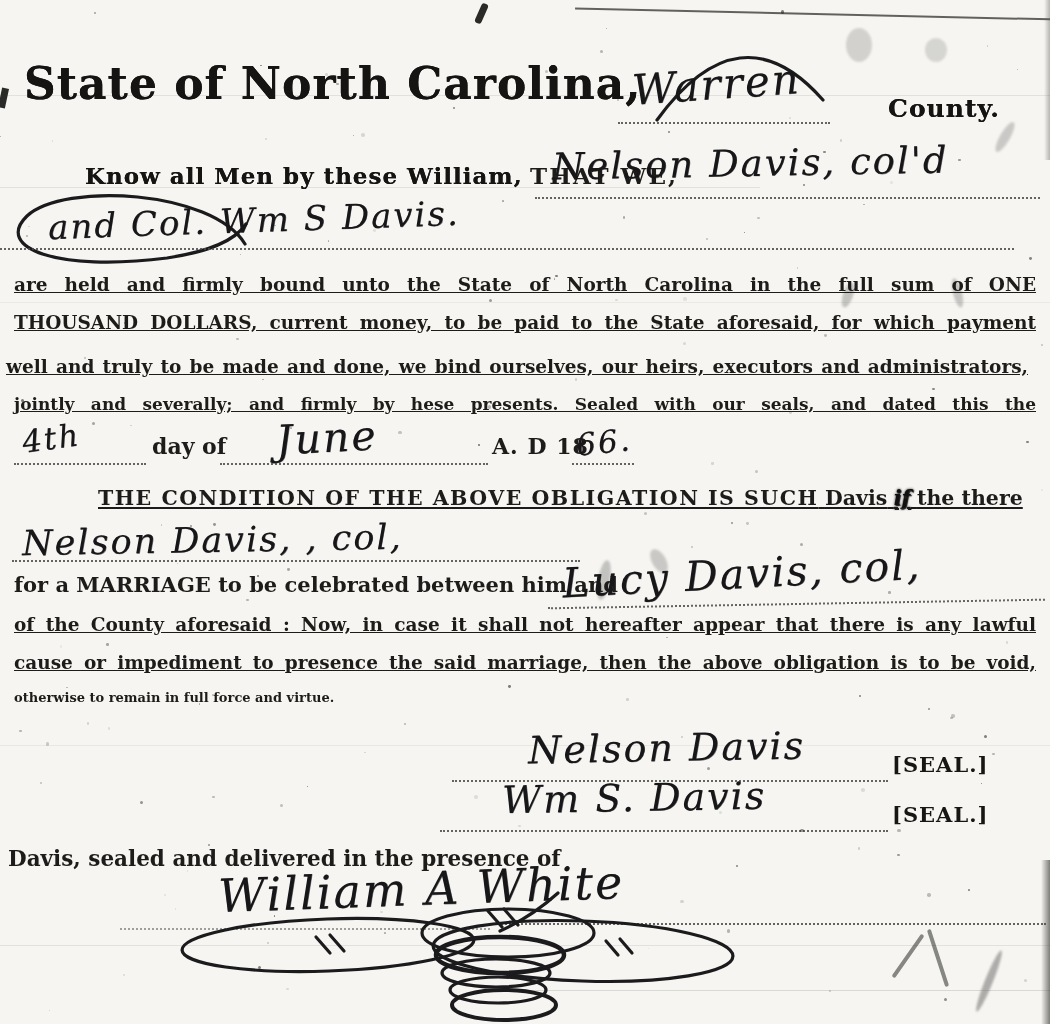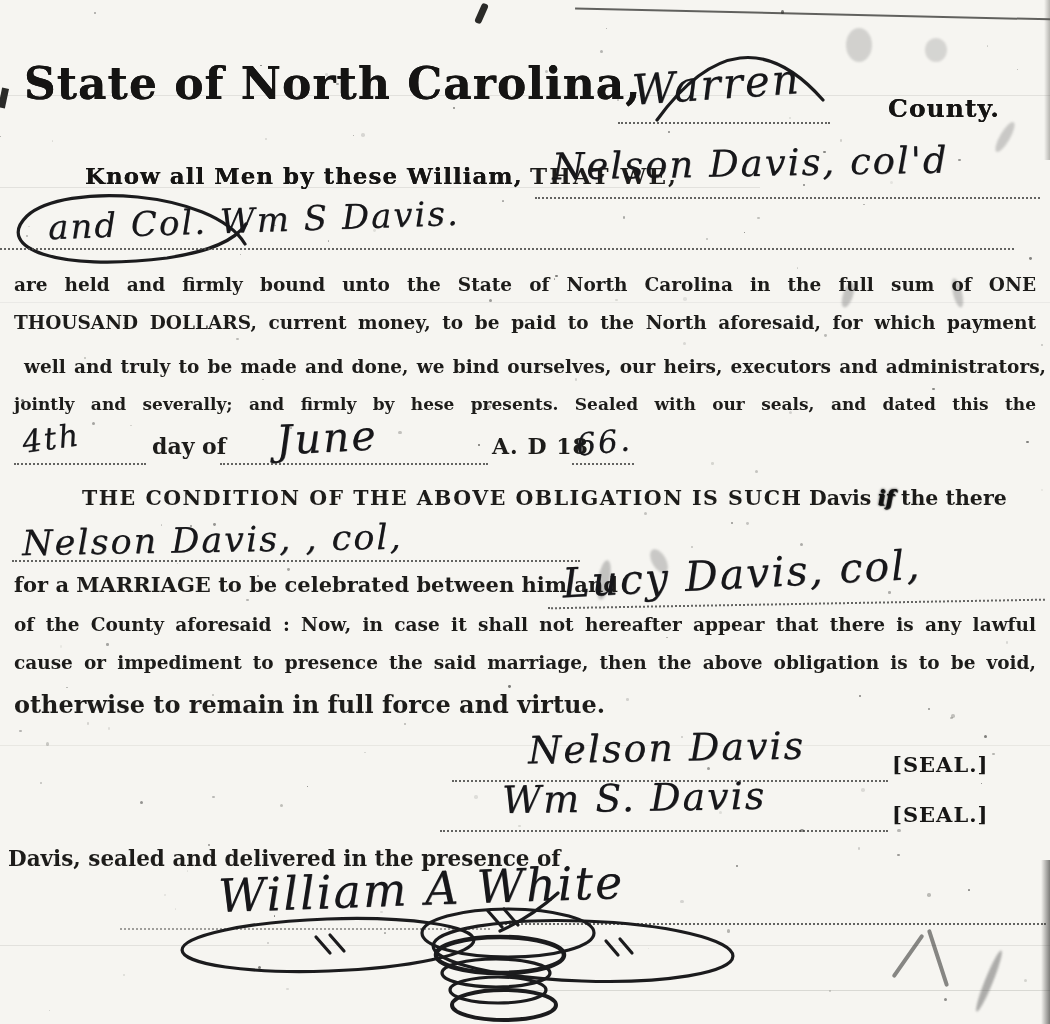--- a/index.html
+++ b/index.html
@@ -12,21 +12,21 @@
   .abs { position:absolute; }
   .printed { font-weight:bold; color:#1d1c1a; }
   .blackletter { font-weight:bold; letter-spacing:1px; color:#151413;
     text-shadow:0 0 0.5px #151413; }
   .hand {
     font-style:italic; font-weight:normal; color:#17171a;
     letter-spacing:2px; white-space:nowrap;
     text-shadow:0.4px 0.3px 0.4px rgba(20,20,25,.55);
   }
   .dotted { border-bottom:2px dotted #4a4a48; height:0; opacity:.85; }
-  .justify { text-align:justify; text-align-last:justify; }
+  .justify { text-align:justify; text-align-last:justify;text-decoration:underline; }
   .seal { font-weight:bold; letter-spacing:1px; color:#171615; }
   .blot { font-weight:900; font-style:italic; color:#111;
     text-shadow:0 0 2.5px #111, 1px 1px 1px #222; }
   .scanline { position:absolute; height:1px; background:#6a6a66; opacity:.14; }
   .smudge { position:absolute; background:#777; border-radius:50%; filter:blur(1px); }
   .mark { position:absolute; background:#2a2a28; }
   svg { position:absolute; overflow:visible; }
   .flourish-stroke { fill:none; stroke:#1b1b1d; stroke-width:3.2; stroke-linecap:round; }
 </style>
 </head>
@@ -72,47 +72,47 @@
   <div class="abs hand" style="left:552px;top:142px;font-size:37px;transform:rotate(-1deg);">Nelson Davis, col'd</div>
   <div class="abs dotted" style="left:535px;top:197px;width:505px;"></div>
 
   <svg style="left:2px;top:196px;" width="255" height="78">
     <path class="flourish-stroke" d="M 243 48 C 210 -6 62 -14 25 20 C -8 52 55 76 165 62 C 205 56 232 46 244 28"></path>
   </svg>
   <div class="abs hand" style="left:48px;top:200px;font-size:34px;transform:rotate(-2deg);">and Col. Wm S Davis.</div>
   <div class="abs dotted" style="left:0;top:248px;width:1014px;"></div>
 
   <div class="abs printed justify" style="left:14px;top:274px;width:1022px;font-size:18.5px;">are held and firmly bound unto the State of North Carolina in the full sum of ONE</div>
-  <div class="abs printed justify" style="left:14px;top:312px;width:1022px;font-size:18.5px;">THOUSAND DOLLARS, current money, to be paid to the North aforesaid, for which payment</div>
-  <div class="abs printed justify" style="left:24px;top:356px;width:1022px;font-size:18.5px;">well and truly to be made and done, we bind ourselves, our heirs, executors and administrators,</div>
+  <div class="abs printed justify" style="left:14px;top:312px;width:1022px;font-size:18.5px;">THOUSAND DOLLARS, current money, to be paid to the State aforesaid, for which payment</div>
+  <div class="abs printed justify" style="left:6px;top:356px;width:1022px;font-size:18.5px;">well and truly to be made and done, we bind ourselves, our heirs, executors and administrators,</div>
   <div class="abs printed justify" style="left:14px;top:394px;width:1022px;font-size:17px;">jointly and severally; and firmly by hese presents.   Sealed with our seals, and dated this the</div>
 
   <div class="abs hand" style="left:22px;top:420px;font-size:31px;transform:rotate(-8deg);">4th</div>
   <div class="abs dotted" style="left:14px;top:463px;width:132px;"></div>
   <div class="abs printed" style="left:152px;top:433px;font-size:22px;">day of</div>
   <div class="abs hand" style="left:276px;top:414px;font-size:41px;transform:rotate(-3deg);">June</div>
   <div class="abs dotted" style="left:220px;top:463px;width:268px;"></div>
   <div class="abs printed" style="left:492px;top:433px;font-size:22px;letter-spacing:1px;">A. D 18</div>
   <div class="abs hand" style="left:576px;top:424px;font-size:31px;transform:rotate(-6deg);">66.</div>
   <div class="abs dotted" style="left:572px;top:463px;width:62px;"></div>
 
   <div class="abs justify" style="left:82px;top:486px;width:896px;font-size:20.5px;white-space:nowrap;">
-    <span class="printed" style="letter-spacing:1.5px;">THE CONDITION OF THE ABOVE OBLIGATION IS SUCH</span>
+    <span class="printed" style="letter-spacing:1.5px;margin-left:16px;">THE CONDITION OF THE ABOVE OBLIGATION IS SUCH</span>
     <span class="printed">Davis</span>
     <span class="blot">if</span>
     <span class="printed">the there</span>
   </div>
   <div class="abs hand" style="left:22px;top:520px;font-size:35px;transform:rotate(-1deg);">Nelson Davis, , col,</div>
   <div class="abs dotted" style="left:12px;top:560px;width:568px;"></div>
   <div class="abs printed" style="left:14px;top:572px;font-size:21px;">for a MARRIAGE to be celebrated between him and</div>
   <div class="abs hand" style="left:562px;top:550px;font-size:41px;transform:rotate(-3deg);">Lucy Davis, col,</div>
   <div class="abs dotted" style="left:548px;top:603px;width:497px;transform:rotate(-1deg);"></div>
   <div class="abs printed justify" style="left:14px;top:614px;width:1022px;font-size:18.5px;">of the County aforesaid :   Now, in case it shall not hereafter appear that there is any lawful</div>
   <div class="abs printed justify" style="left:14px;top:652px;width:1022px;font-size:18.5px;">cause or impediment to presence the said marriage, then the above obligation is to be void,</div>
-  <div class="abs printed" style="left:14px;top:690px;width:1022px;font-size:24px;">otherwise to remain in full force and virtue.</div>
+  <div class="abs printed" style="left:14px;top:690px;width:1022px;font-size:13px;">otherwise to remain in full force and virtue.</div>
 
   <div class="abs hand" style="left:528px;top:726px;font-size:38px;transform:rotate(-1deg);">Nelson Davis</div>
   <div class="abs dotted" style="left:452px;top:780px;width:436px;"></div>
   <div class="abs seal" style="left:892px;top:752px;font-size:21px;">[SEAL.]</div>
   <div class="abs hand" style="left:502px;top:776px;font-size:38px;transform:rotate(-1deg);">Wm S. Davis</div>
   <div class="abs dotted" style="left:440px;top:830px;width:448px;"></div>
   <div class="abs seal" style="left:892px;top:802px;font-size:21px;">[SEAL.]</div>
 
   <div class="abs printed" style="left:8px;top:846px;font-size:21.5px;">Davis, sealed and delivered in the presence of</div>
   <div class="abs hand" style="left:218px;top:862px;font-size:46px;transform:rotate(-2deg);">William A White</div>

